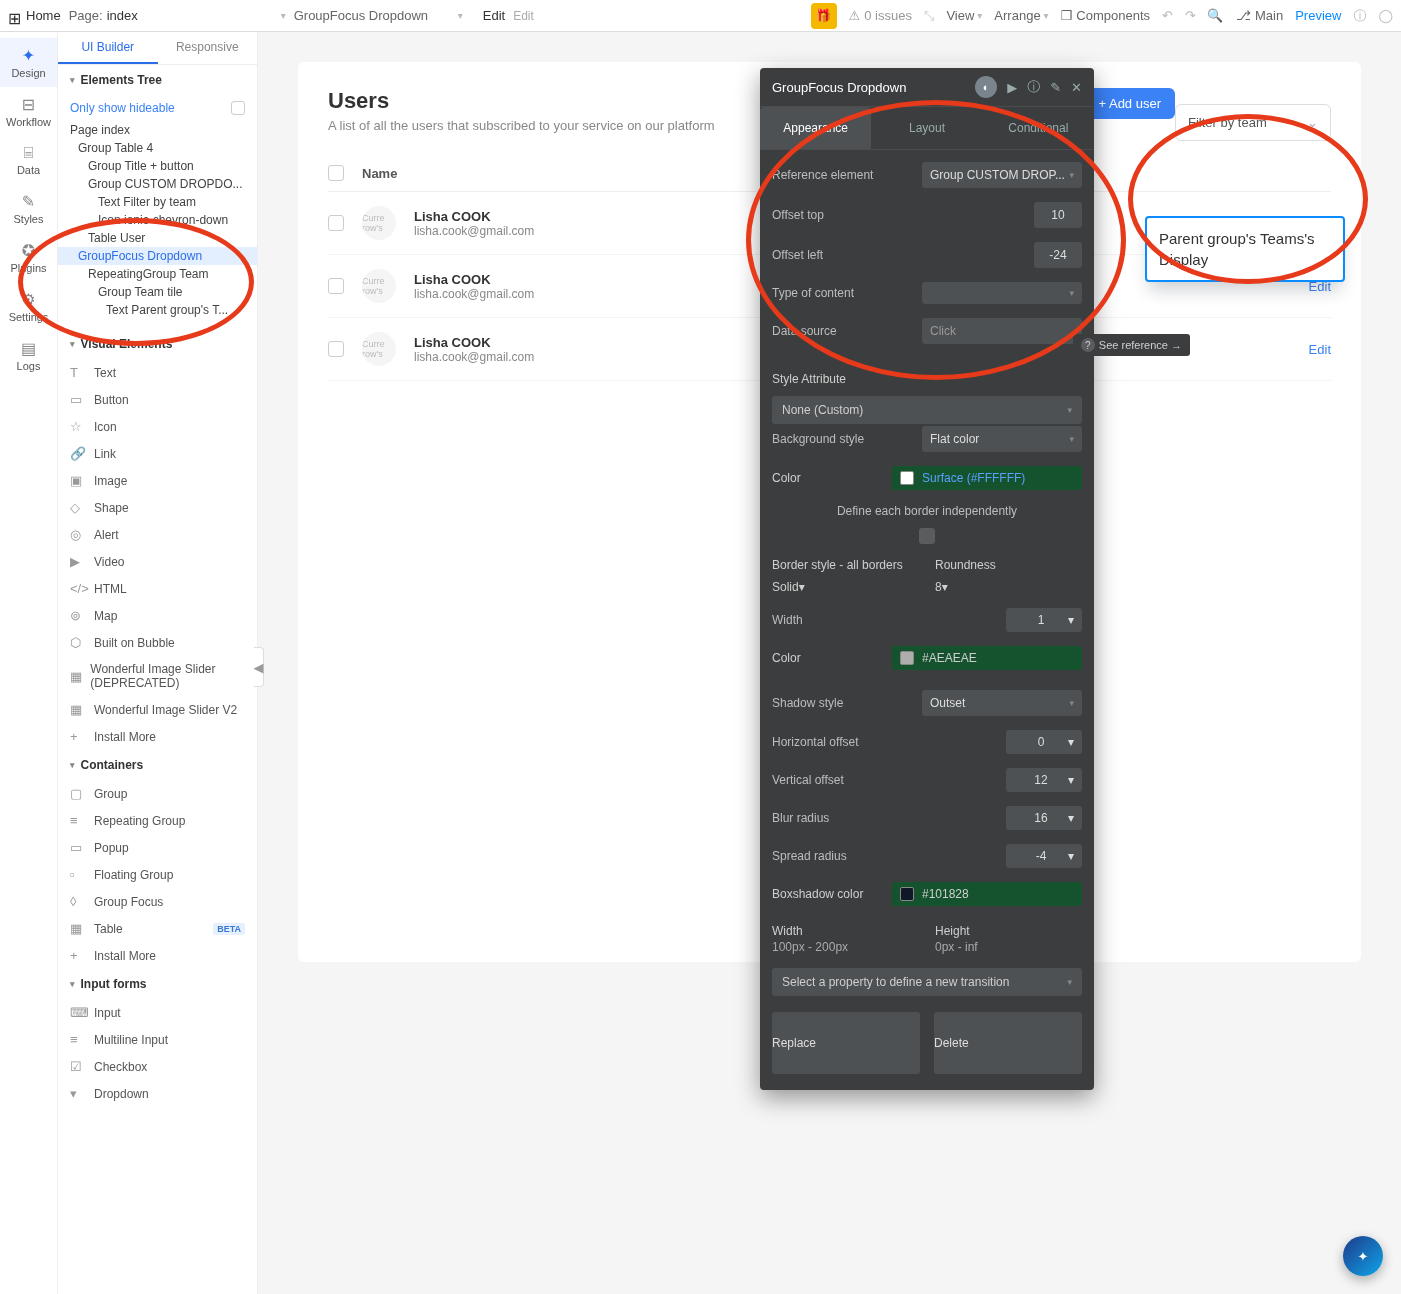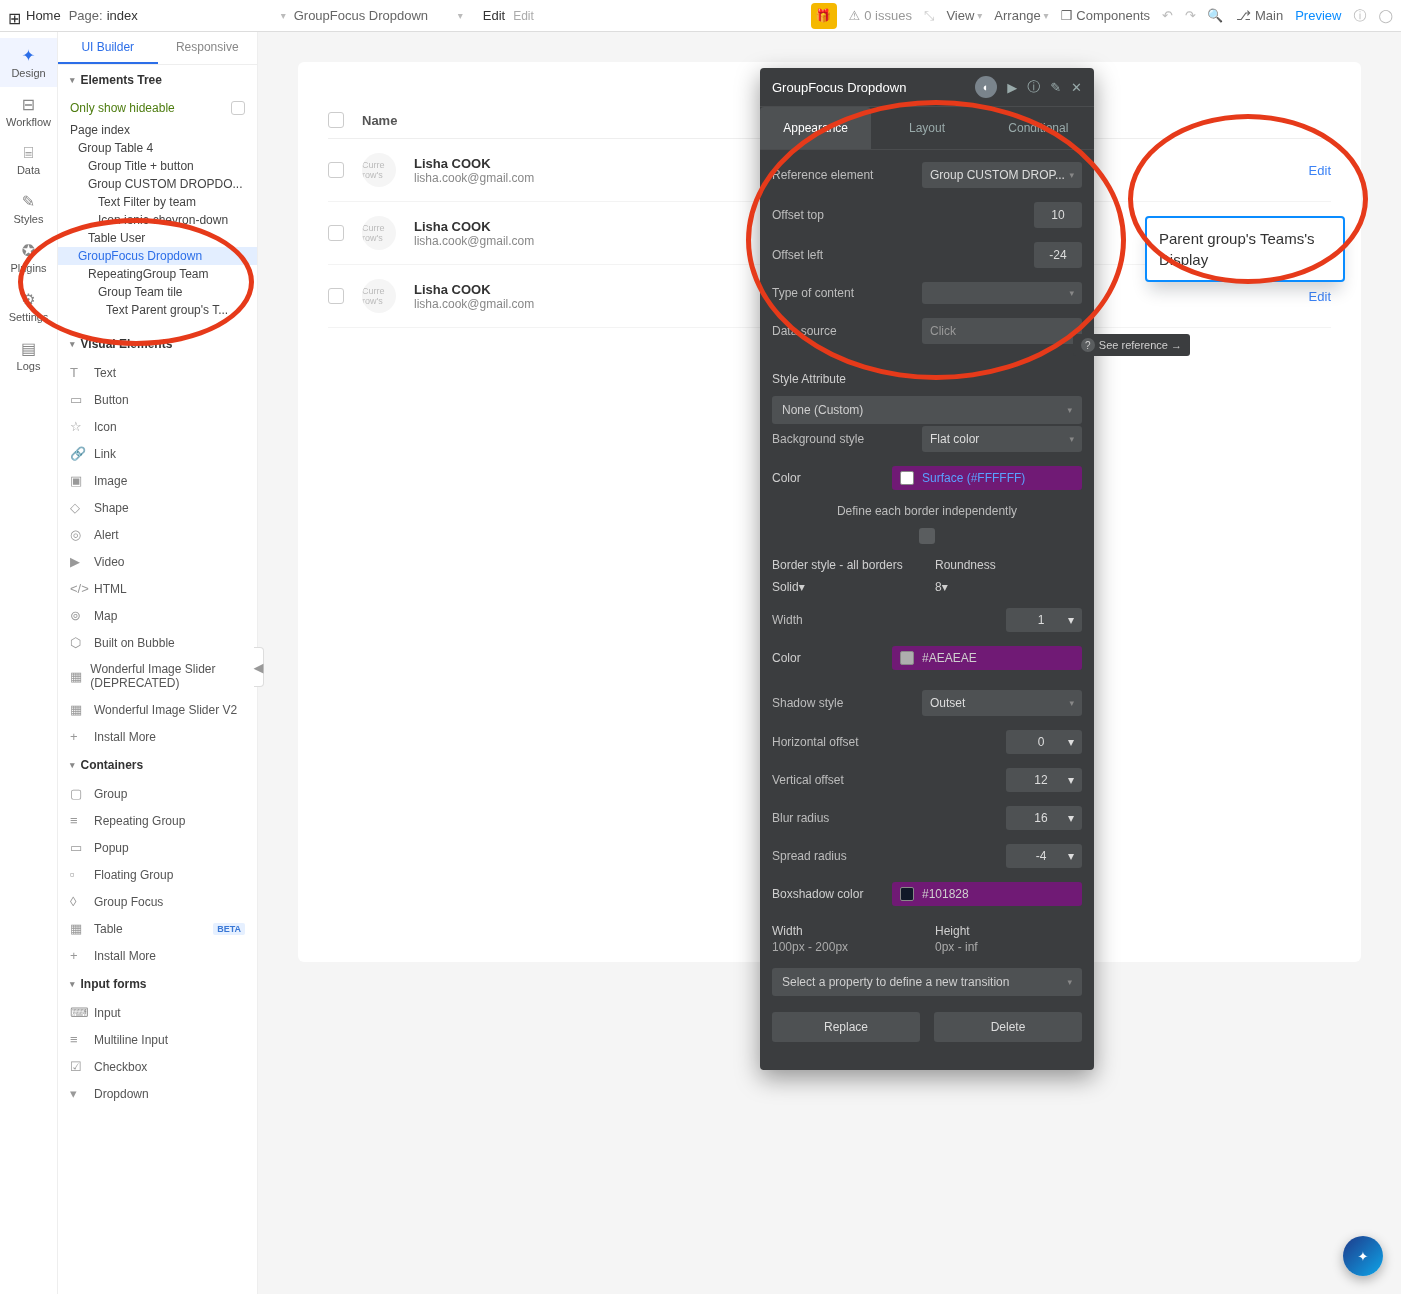--- a/index.html
+++ b/index.html
@@ -37,21 +37,21 @@
 .rail .ritem .ricon { display: block; font-size: 16px; margin-bottom: 2px; color: #888; }
 .rail .ritem.active .ricon { color: #2c6ee8; }
 
 
 .tree { width: 200px; background: #fff; border-right: 1px solid #eee; overflow-y: auto; font-size: 12px; position: relative; }
 .tree .tabs { display: flex; border-bottom: 1px solid #eee; }
 .tree .tabs .tab { flex: 1; padding: 8px; text-align: center; cursor: pointer; color: #888; }
 .tree .tabs .tab.active { color: #2c6ee8; border-bottom: 2px solid #2c6ee8; }
 .tree .sec-head { padding: 8px 12px; font-weight: 600; color: #333; display: flex; align-items: center; gap: 6px; cursor: pointer; }
 .tree .sec-head .tri { color: #888; font-size: 9px; }
-.tree .hide-row { padding: 6px 12px; display: flex; align-items: center; justify-content: space-between; color: #4d7c0f; }
+.tree .hide-row { padding: 6px 12px; display: flex; align-items: center; justify-content: space-between; color: #3b82f6; }
 .tree .hide-row .chk { width: 14px; height: 14px; border: 1px solid #ccc; border-radius: 3px; }
 .tree .node { padding: 2px 6px 2px 12px; white-space: nowrap; overflow: hidden; text-overflow: ellipsis; cursor: pointer; color: #444; }
 .tree .node.sel { background: #e3eeff; color: #2c6ee8; }
 .tree .node.d1 { padding-left: 20px; }
 .tree .node.d2 { padding-left: 30px; }
 .tree .node.d3 { padding-left: 40px; }
 .tree .node.d4 { padding-left: 48px; }
 .tree .titem { padding: 6px 12px; display: flex; align-items: center; gap: 8px; cursor: pointer; color: #555; }
 .tree .titem .ticon { width: 16px; color: #999; font-size: 13px; }
 .tree .beta { background: #e6f0ff; color: #3a78d6; font-size: 9px; padding: 1px 4px; border-radius: 2px; margin-left: auto; font-weight: 600; }
@@ -94,26 +94,26 @@
 .prop .row .val.sm { width: 48px; text-align: center; justify-content: center; }
 .prop .row .val .dc { color: #888; font-size: 9px; }
 .prop .row .valsmall { width: 76px; background: #4e5153; border-radius: 3px; padding: 5px 8px; color: #ddd; display: flex; align-items: center; justify-content: space-between; cursor: pointer; }
 .prop .sect { color: #cfcfcf; margin: 28px 0 10px; }
 .prop .fullsel { background: #4e5153; border-radius: 3px; padding: 7px 10px; display: flex; justify-content: space-between; align-items: center; cursor: pointer; margin-bottom: 2px; }
 .prop .colorrow { display: flex; align-items: center; gap: 10px; margin-bottom: 14px; }
 .prop .colorrow .lbl { width: 110px; }
 .prop .swatch { width: 14px; height: 14px; border: 1px solid #888; border-radius: 2px; background: #fff; }
 .prop .swatch.gr { background: #aeaeae; }
 .prop .swatch.dk { background: #101828; }
-.prop .colval { background: #701a75; border-radius: 3px; padding: 5px 8px; display: flex; align-items: flex-start; gap: 8px; flex: 1; }
+.prop .colval { background: #14532d; border-radius: 3px; padding: 5px 8px; display: flex; align-items: flex-start; gap: 8px; flex: 1; }
 .prop .linkc { color: #5aa0ff; }
 .prop .twocol { display: flex; gap: 16px; margin-bottom: 14px; }
 .prop .twocol > div { flex: 1; }
 .prop .actrow { display: flex; gap: 14px; margin: 16px 0; }
-.prop .actbtn { flex: 1; background: #4e5153; border-radius: 3px; padding: 8px 0; text-align: center; cursor: pointer; color: #ddd; }
+.prop .actbtn { flex: 1; background: #4e5153; border-radius: 3px; padding: 24px 0; cursor: pointer; color: #ddd; }
 .prop .toggle { width: 16px; height: 16px; background: #5a5d5f; border-radius: 3px; display: inline-block; }
 .prop .seeref { position: absolute; right: -96px; top: 266px; background: #3b3d3f; color: #cfcfcf; padding: 4px 8px; border-radius: 3px; font-size: 11px; white-space: nowrap; }
 .prop .seeref::before { content: "?"; background: #5a5d5f; border-radius: 50%; width: 14px; height: 14px; display: inline-flex; align-items: center; justify-content: center; margin-right: 4px; font-size: 10px; }
 
 
 .ann { position: absolute; border: 5px solid #e63a1a; border-radius: 50%; pointer-events: none; z-index: 100; }
 .ann1 { top: 218px; left: 18px; width: 236px; height: 128px; }
 .ann2 { top: 100px; left: 746px; width: 380px; height: 280px; }
 .ann3 { top: 114px; left: 1128px; width: 240px; height: 170px; }
 
@@ -324,20 +324,33 @@
     <div class="titem">
         <span class="ticon">▾</span>
         <span>Dropdown</span>
       </div>
   </div>
 
   <div class="collapse-handle">◀</div>
 
   <div class="canvas">
     <div class="page">
+      <div class="pagetop">
+        <div>
+          <h1>Users</h1>
+          <div class="sub">A list of all the users that subscribed to your service on our platform</div>
+        </div>
+        <div style="text-align:right;">
+          <button class="adduser">+ Add user</button>
+          <div class="filter-dd">
+            <span>Filter by team</span>
+            <span class="chev">⌄</span>
+          </div>
+        </div>
+      </div>
 
       <div class="dd-popup" style="top:184px; right:56px;">
         <div class="txt">Parent group's Teams's Display</div>
       </div>
 
       <div class="thead">
         <span class="chk"></span>
         <span class="col">Name</span>
       </div>
       <div id="table-rows">

